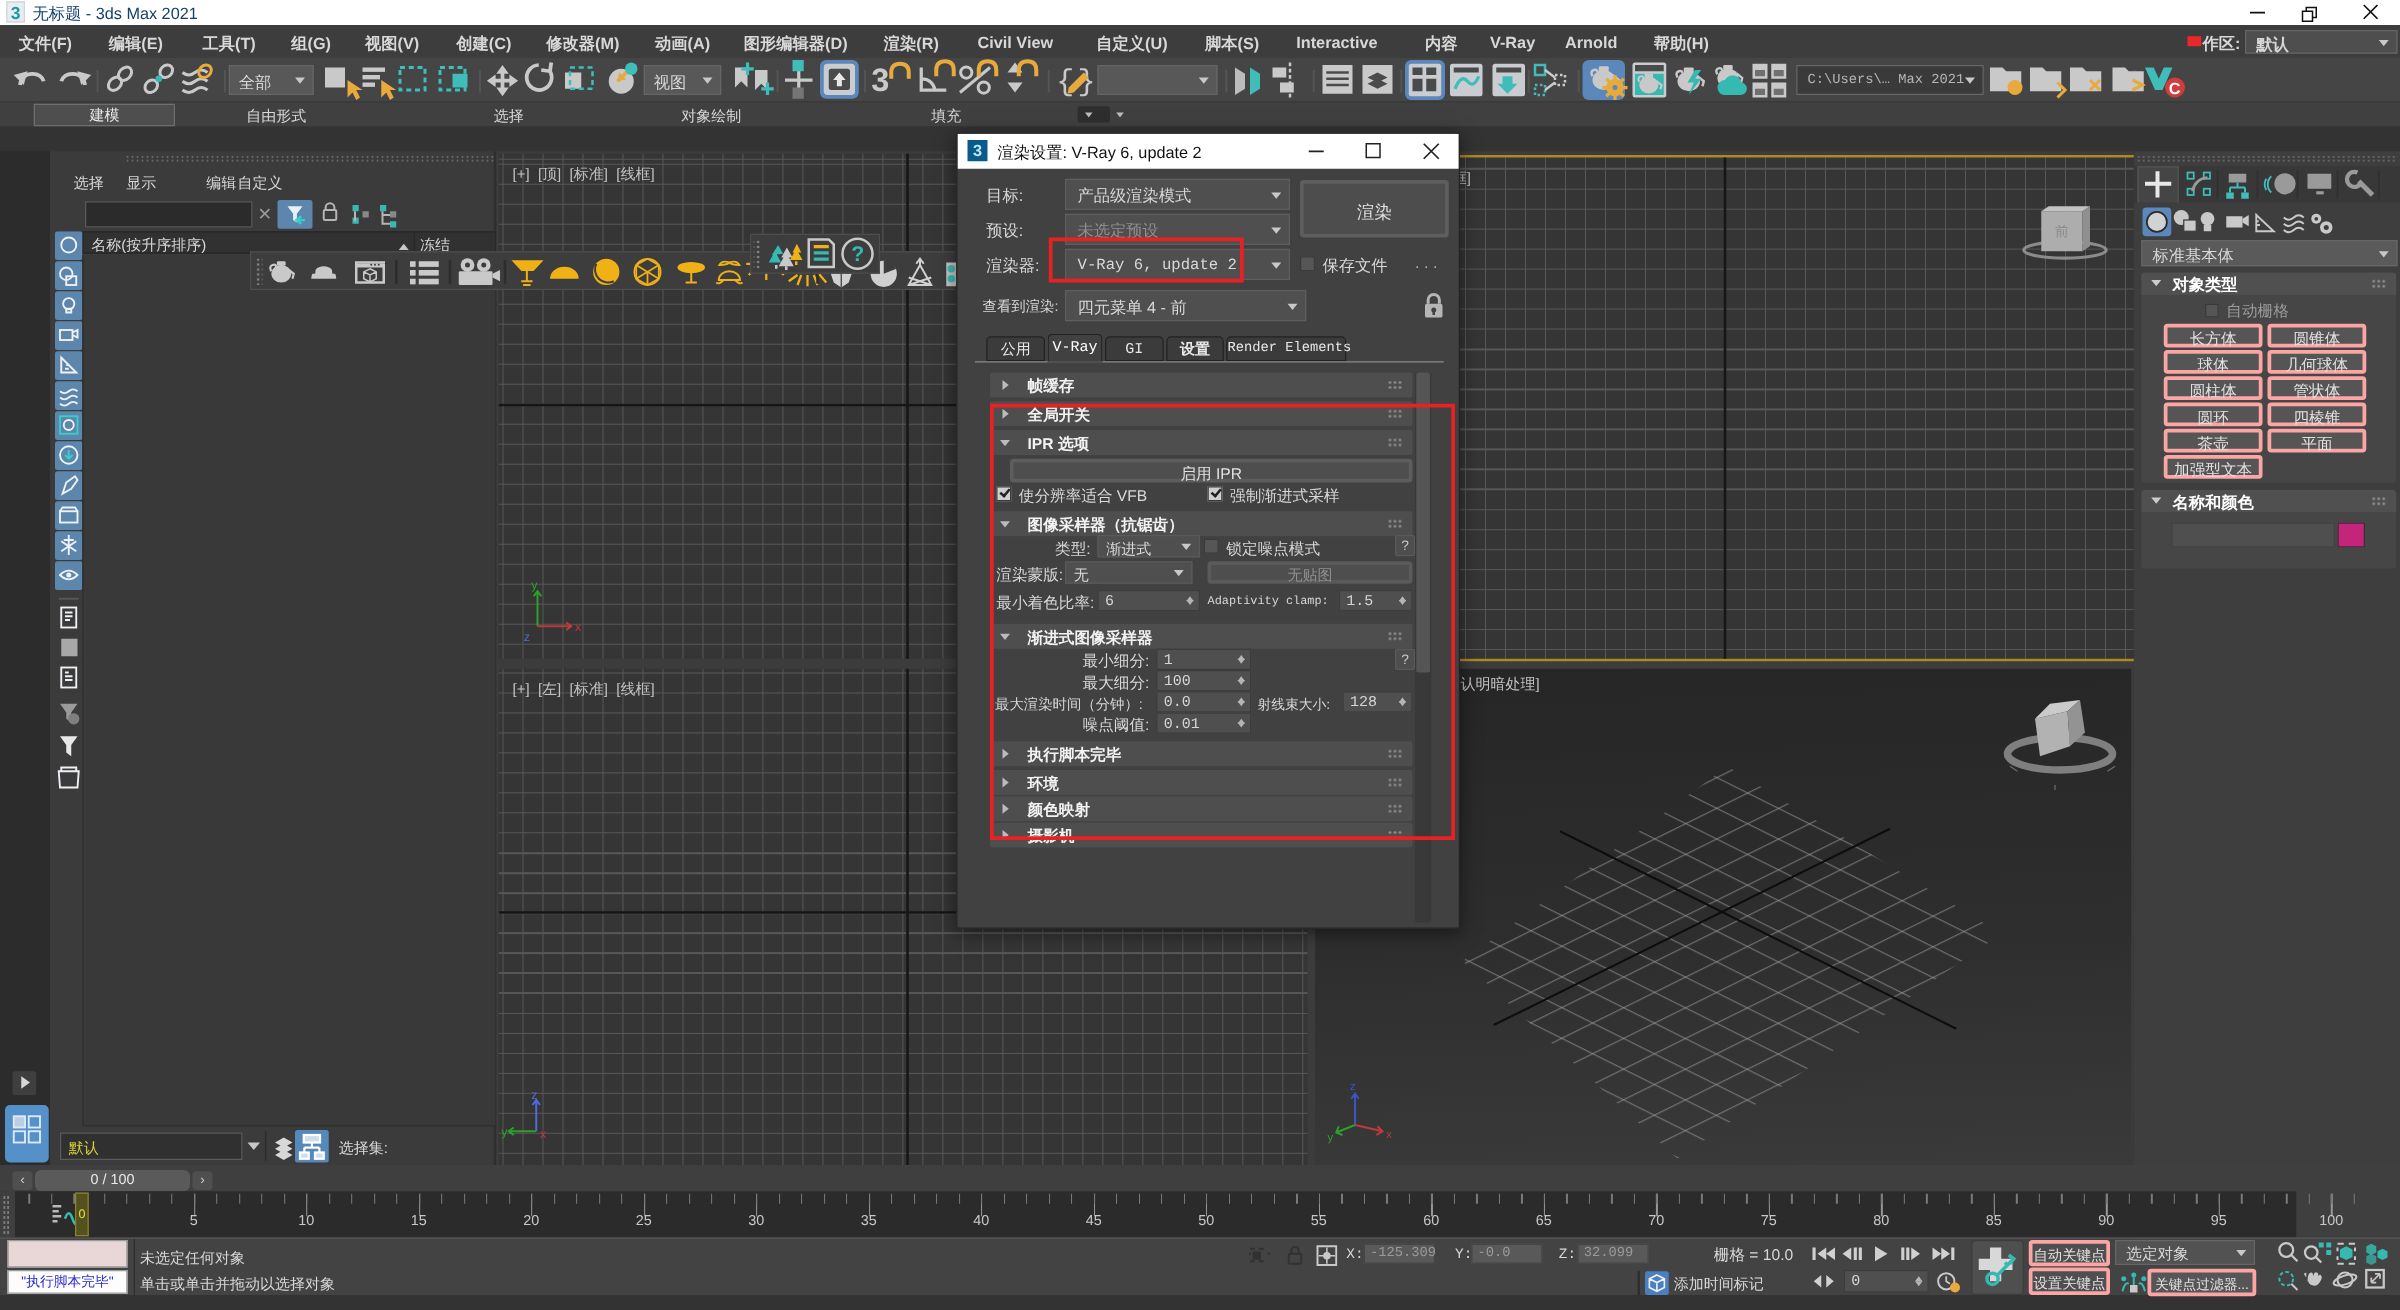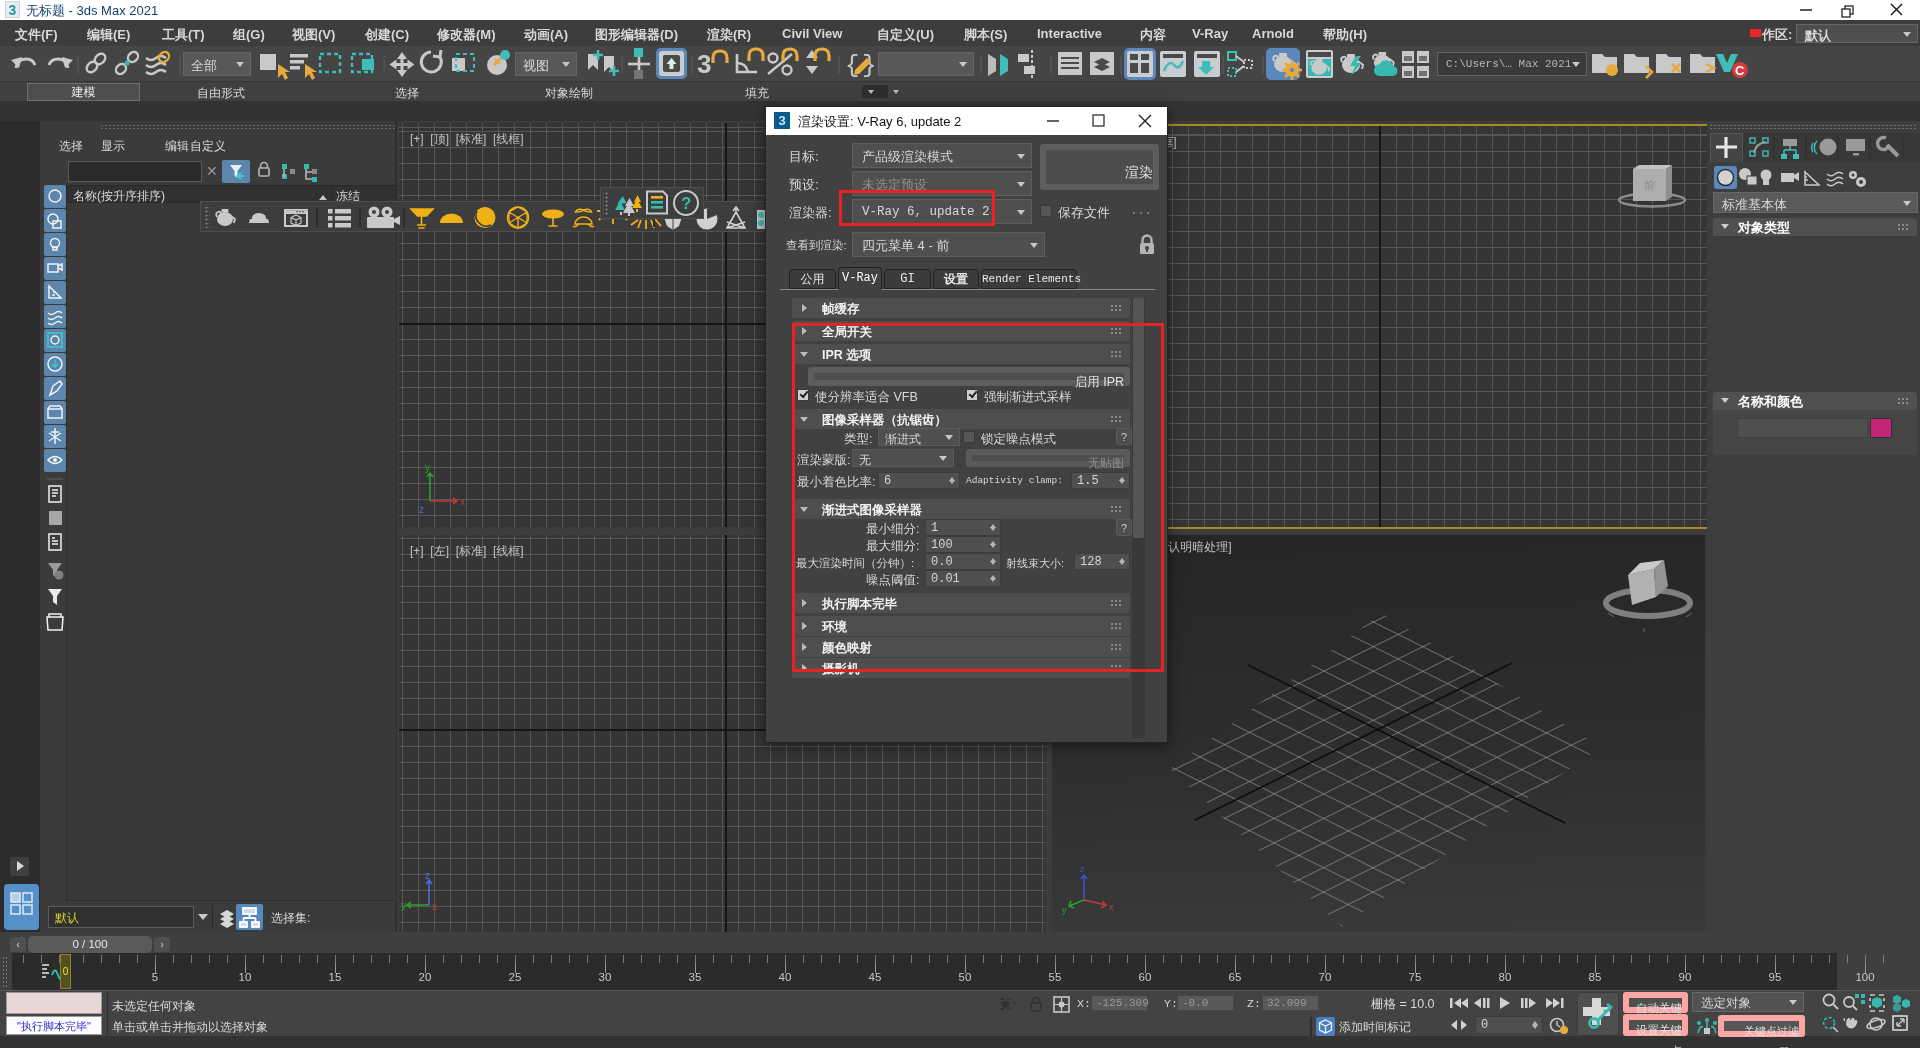--- a/index.html
+++ b/index.html
@@ -2,21 +2,21 @@
 <html><head>
 <meta charset="utf-8">
 <style>
   * { margin:0; padding:0; box-sizing:border-box; }
   html,body { width:1920px; height:1048px; overflow:hidden; background:#333; font-family:"Liberation Sans", sans-serif; }
   .a { position:absolute; }
   #root { position:relative; width:1920px; height:1048px; overflow:hidden; }
   .tx { color:#d8d8d8; font-size:12px; white-space:nowrap; }
   .ddn { background:#4e4e4e; border:1px solid #666; color:#d8d8d8; }
   .caret:after { content:""; position:absolute; right:6px; top:50%; margin-top:-2px; border:4px solid transparent; border-top:5px solid #c8c8c8; }
-  .btn { background:#555; border:6px solid #fca5a5; border-radius:3px; color:#e2e2e2; text-align:right; }
+  .btn { background:#555; border:3px solid #fca5a5; border-radius:3px; color:#e2e2e2; text-align:center; }
   .roll { background:#505050; border-radius:3px 3px 0 0; color:#fff; font-weight:bold; }
   .grip { position:absolute; right:8px; top:50%; width:12px; height:8px; margin-top:-4px;
     background-image:radial-gradient(#8a8a8a 1px, transparent 1.2px); background-size:4px 4px; }
   .dr { position:absolute; left:26px; width:338px; height:20px; background:#4e4e4e; border-radius:2px; color:#f2f2f2; font-weight:bold; font-size:12.5px; }
   .dr b { position:absolute; left:30px; top:3px; font-weight:bold; }
   .cl { position:absolute; left:10px; top:6px; width:0; height:0; border:4px solid transparent; border-left:5px solid #bbb; }
   .op { position:absolute; left:8px; top:8px; width:0; height:0; border:4px solid transparent; border-top:5px solid #bbb; }
   .spin { position:absolute; background:#4f4f4f; border:1px solid #3c3c3c; color:#d5d5d5; font-size:12px; }
   .spin i { position:absolute; left:5px; top:1px; font-style:normal; font-family:"Liberation Mono",monospace; }
   .ud:after { content:""; position:absolute; right:4px; top:1px; border:3px solid transparent; border-bottom:4px solid #b5b5b5; }
@@ -561,20 +561,35 @@
         </g>
     </svg>
     <div class="a ddn caret" style="left:6px;top:71px;width:205px;height:21px;background:#5a5a5a;">
       <span style="position:absolute;left:8px;top:3px;font-size:13px;">标准基本体</span>
     </div>
     <div class="a roll" style="left:6px;top:97px;width:204px;height:18px;">
       <span class="a" style="left:8px;top:6px;width:0;height:0;border:4px solid transparent;border-top:5px solid #ccc;"></span>
       <span class="a" style="left:25px;top:1px;font-size:13px;">对象类型</span>
       <span class="grip"></span>
     </div>
+    <div class="a" style="left:6px;top:115px;width:204px;height:150px;background:#464646;border-radius:0 0 3px 3px;">
+      <span class="a" style="left:51px;top:7px;width:11px;height:11px;background:#555;border:1px solid #3a3a3a;"></span>
+      <span class="a" style="left:68px;top:5px;font-size:12.5px;color:#9b9b9b;">自动栅格</span>
+      <div class="btn a" style="left:18px;top:23px;width:79px;height:19px;font-size:12.5px;line-height:18px;">长方体</div>
+      <div class="btn a" style="left:101px;top:23px;width:79px;height:19px;font-size:12.5px;line-height:18px;">圆锥体</div>
+      <div class="btn a" style="left:18px;top:44px;width:79px;height:19px;font-size:12.5px;line-height:18px;">球体</div>
+      <div class="btn a" style="left:101px;top:44px;width:79px;height:19px;font-size:12.5px;line-height:18px;">几何球体</div>
+      <div class="btn a" style="left:18px;top:65px;width:79px;height:19px;font-size:12.5px;line-height:18px;">圆柱体</div>
+      <div class="btn a" style="left:101px;top:65px;width:79px;height:19px;font-size:12.5px;line-height:18px;">管状体</div>
+      <div class="btn a" style="left:18px;top:86px;width:79px;height:19px;font-size:12.5px;line-height:18px;">圆环</div>
+      <div class="btn a" style="left:101px;top:86px;width:79px;height:19px;font-size:12.5px;line-height:18px;">四棱锥</div>
+      <div class="btn a" style="left:18px;top:107px;width:79px;height:19px;font-size:12.5px;line-height:18px;">茶壶</div>
+      <div class="btn a" style="left:101px;top:107px;width:79px;height:19px;font-size:12.5px;line-height:18px;">平面</div>
+      <div class="btn a" style="left:18px;top:128px;width:79px;height:19px;font-size:12.5px;line-height:18px;">加强型文本</div>
+    </div>
     <div class="a roll" style="left:6px;top:271px;width:204px;height:18px;">
       <span class="a" style="left:8px;top:6px;width:0;height:0;border:4px solid transparent;border-top:5px solid #ccc;"></span>
       <span class="a" style="left:25px;top:1px;font-size:13px;">名称和颜色</span>
       <span class="grip"></span>
     </div>
     <div class="a" style="left:6px;top:289px;width:204px;height:45px;background:#464646;border-radius:0 0 3px 3px;">
       <span class="a" style="left:24px;top:8px;width:131px;height:20px;background:#4f4f4f;border:1px solid #404040;"></span>
       <span class="a" style="left:157px;top:8px;width:22px;height:20px;background:#c52579;border:1px solid #333;"></span>
     </div>
   </div>

